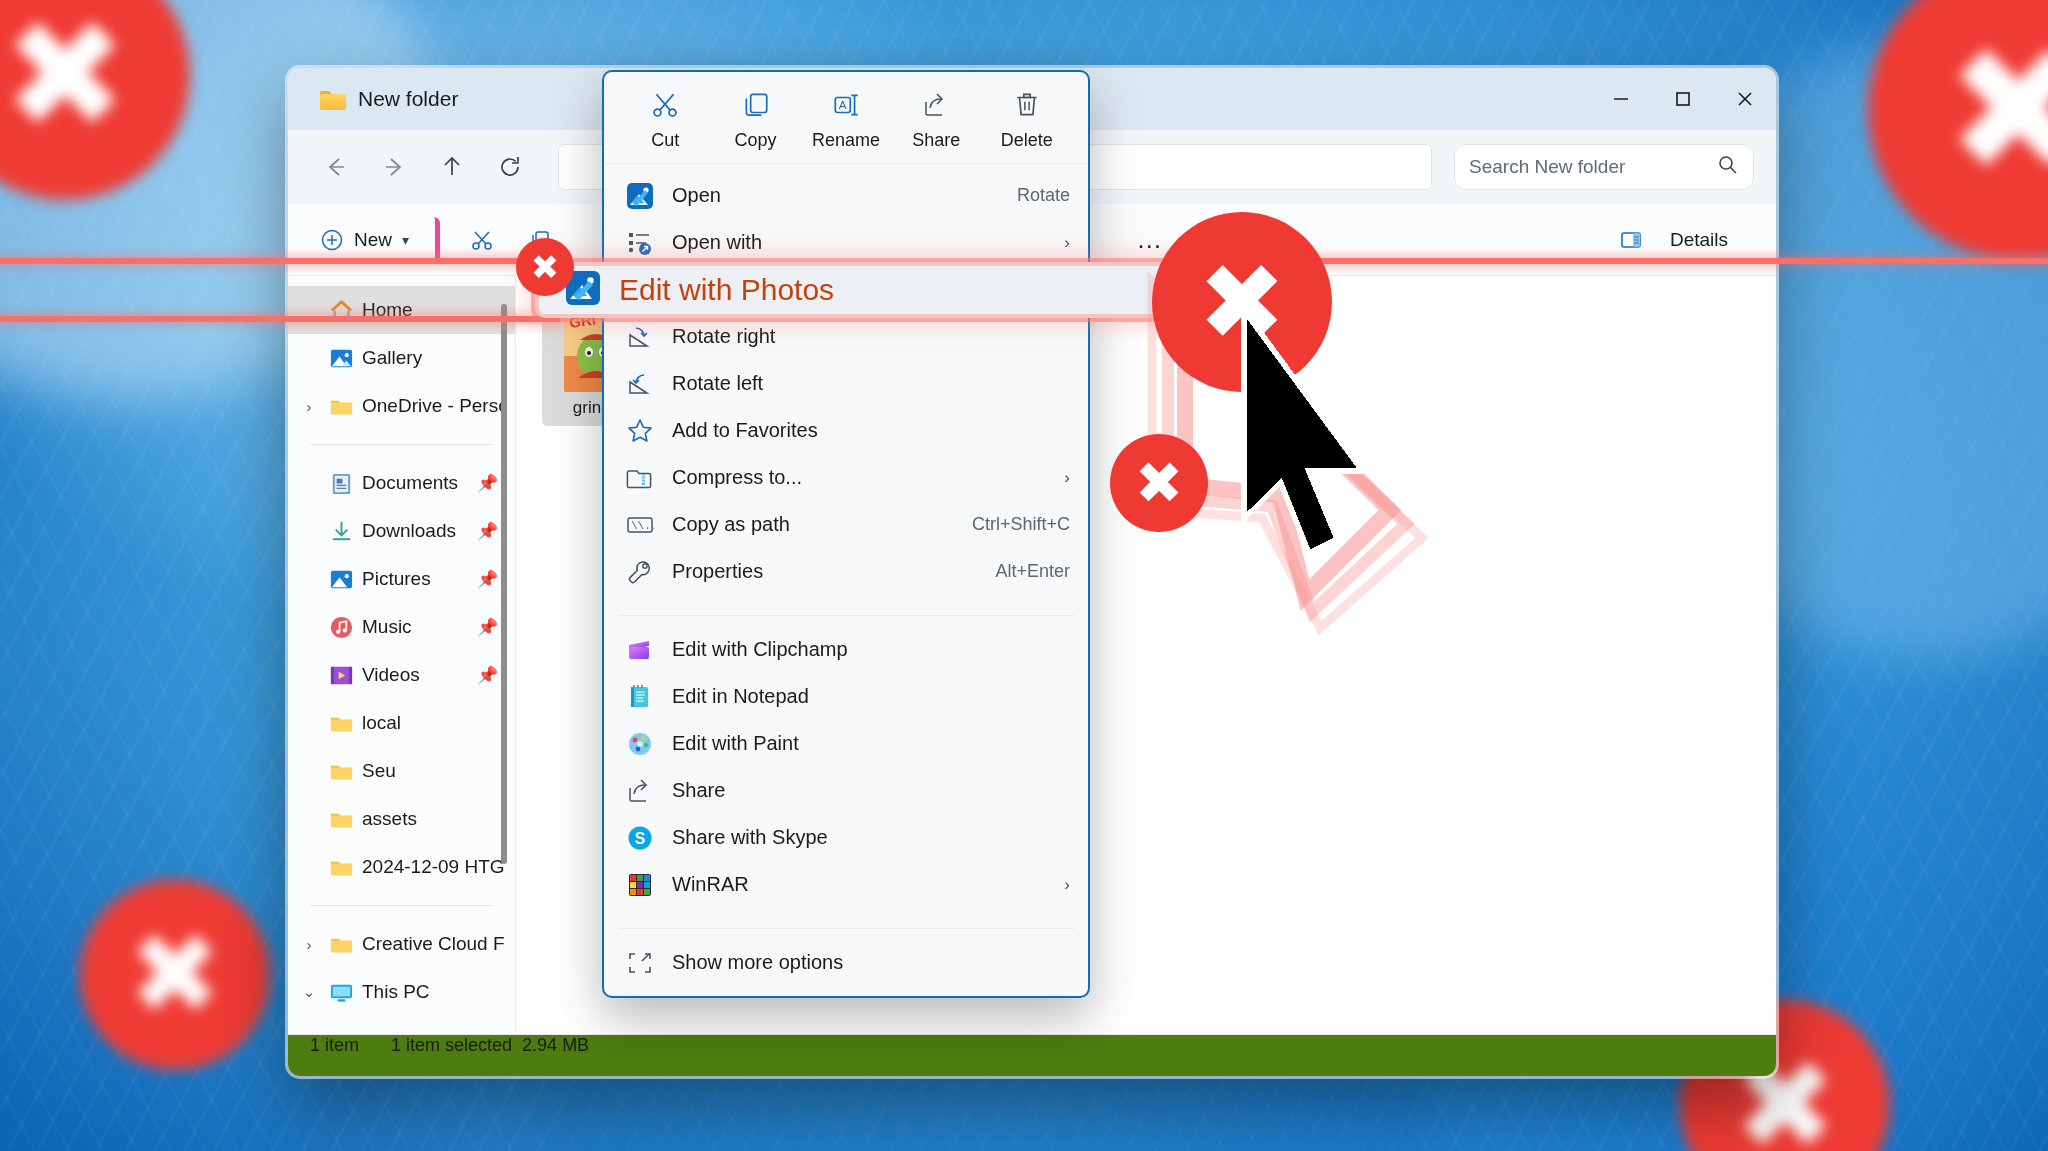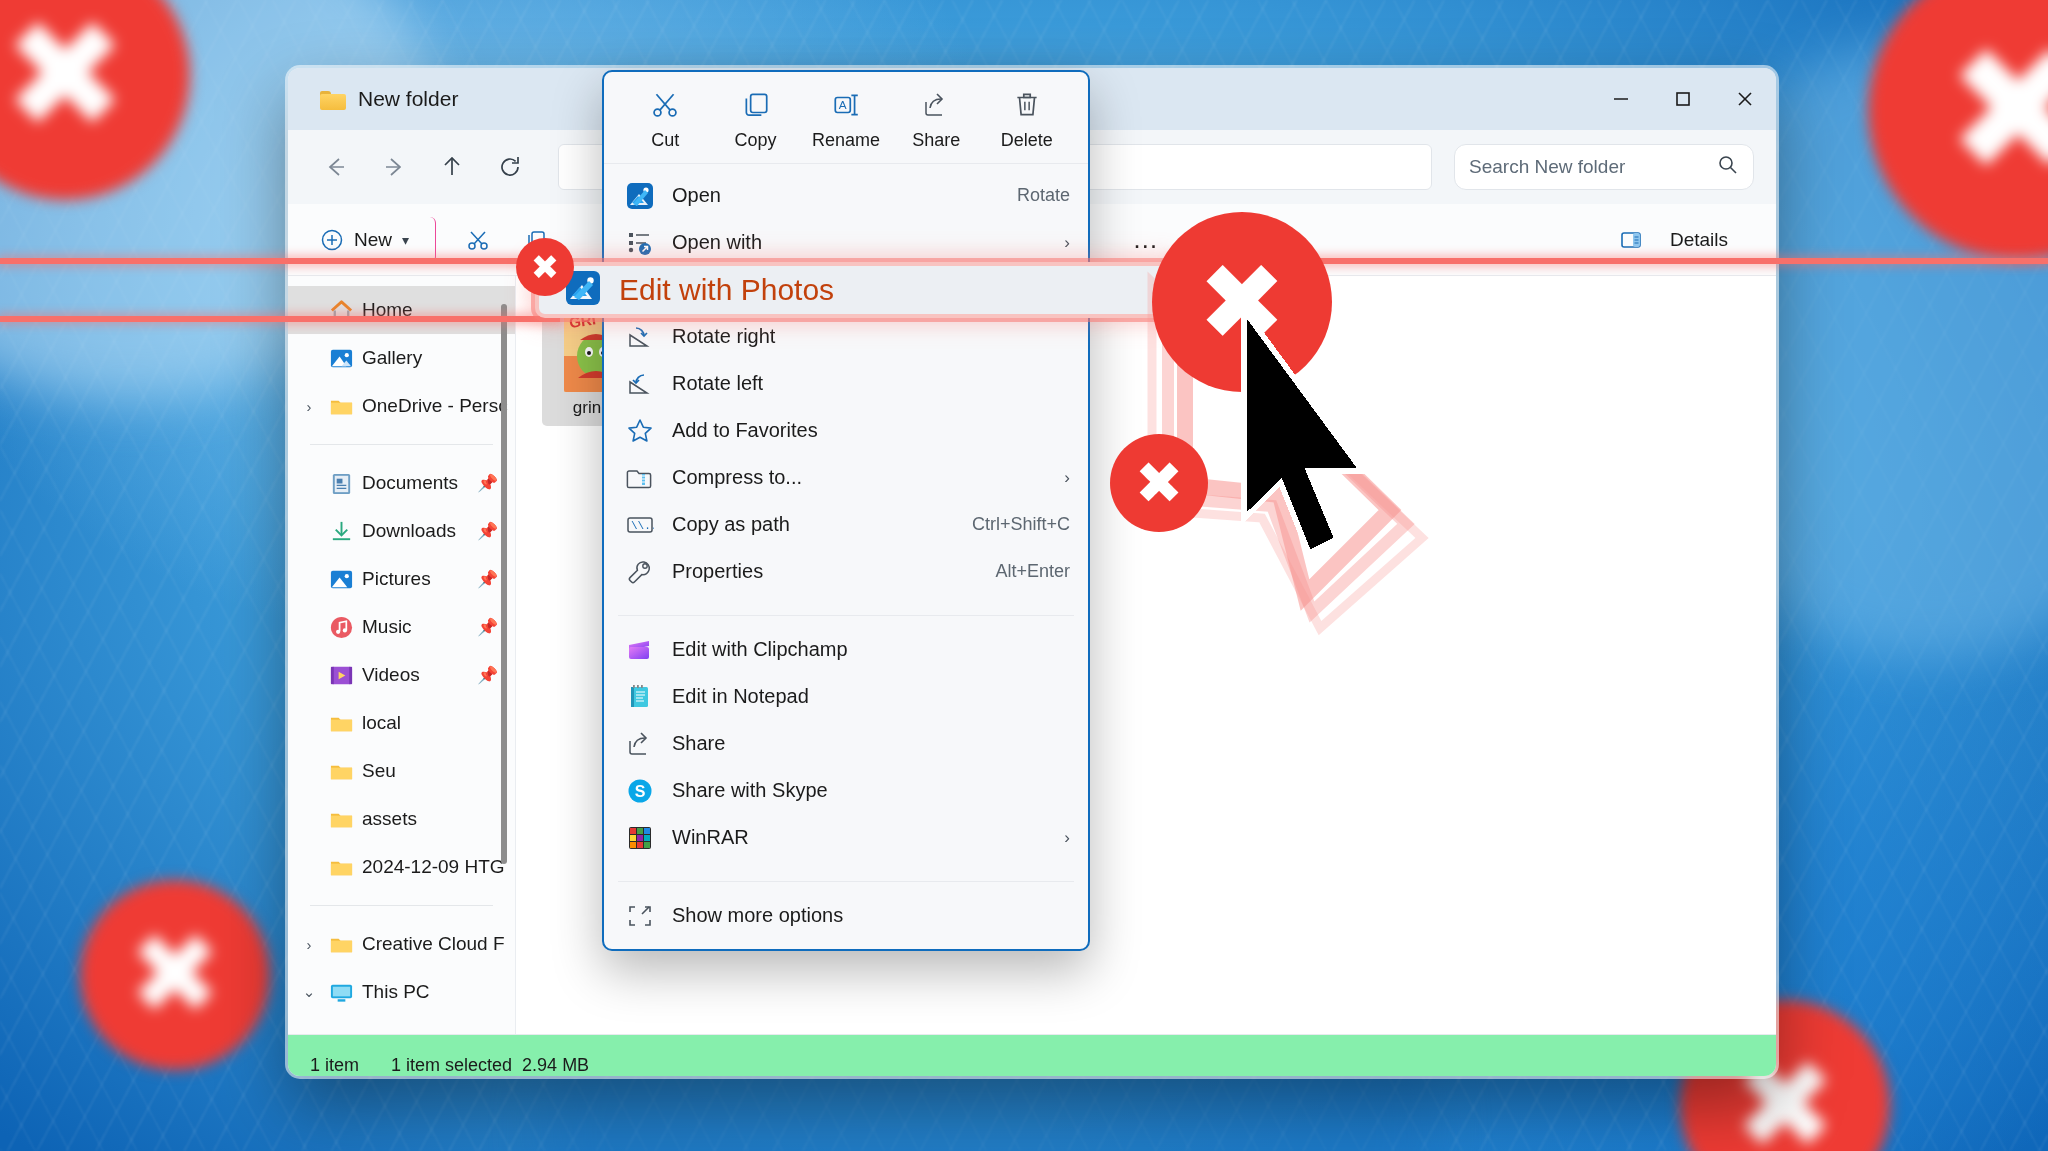--- a/index.html
+++ b/index.html
@@ -91,21 +91,21 @@
 
   .cmdbar{
     height:72px; background:#fbfcfd; border-bottom:1px solid #e7eaee;
     display:flex; align-items:center; padding:0 18px; gap:6px;
   }
   .cmd{
     display:flex; align-items:center; gap:10px; height:46px; padding:0 14px;
     font-size:19px; color:#1b1b1b; border-radius:6px;
   }
   .cmd .ic{ color:#1a6cb5; display:flex; }
-  .newbtn{ border-right:1px solid #ec4899; padding-right:26px; margin-right:10px; }
+  .newbtn{ border-right:5px solid #ec4899; padding-right:26px; margin-right:10px; }
   .sep{ width:1px; height:30px; background:#dfe3e8; margin:0 10px; }
 
   .body{ display:flex; height:calc(100% - 62px - 74px - 72px - 42px); }
   .sidebar{
     width:228px; background:#fbfcfd; border-right:1px solid #eaedf1;
     padding:10px 0 0 0; position:relative; overflow:hidden;
   }
   .snode{
     display:flex; align-items:center; height:48px; padding:0 8px 0 10px; gap:8px;
     font-size:19px; color:#1b1b1b; position:relative; white-space:nowrap;
@@ -126,22 +126,22 @@
     padding-top:8px;
   }
   .thumb{
     width:64px; height:86px; border-radius:2px; overflow:hidden;
     background:linear-gradient(#f6c95d,#f3a04a);
     position:relative;
   }
   .fname{ font-size:17px; color:#1b1b1b; margin-top:6px; }
 
   .statusbar{
-    height:42px; background:#86efac; border-top:1px solid #e7eaee;
-    display:flex; align-items:flex-end; padding-left:22px; gap:32px;
+    height:42px; background:#4d7c0f; border-top:1px solid #e7eaee;
+    display:flex; align-items:flex-start; padding-left:22px; gap:32px;
     font-size:18px; color:#1b1b1b;
   }
   .statusbar .grp{ display:flex; gap:10px; }
 
   
   #ctxmenu{
     position:absolute; left:602px; top:70px; width:488px;
     background:#f7f8fa;
     border:2px solid #0f6cbd;
     border-radius:10px;
@@ -737,20 +737,33 @@
             <rect x="7" y="2" width="1.8" height="3" fill="#888"></rect>
             <rect x="11" y="2" width="1.8" height="3" fill="#888"></rect>
             <rect x="15" y="2" width="1.8" height="3" fill="#888"></rect>
           </svg>
         </span>
         <span class="lbl">Edit in Notepad</span>
       </div>
       <div class="ctxitem">
         <span class="mi">
           <svg width="28" height="28" viewBox="0 0 28 28">
+            <circle cx="14" cy="14" r="11" fill="#7ec8f2"></circle>
+            <circle cx="9" cy="10" r="2.4" fill="#e84a3f"></circle>
+            <circle cx="17" cy="8.5" r="2.2" fill="#f5c242"></circle>
+            <circle cx="20" cy="15" r="2.2" fill="#3fbf6a"></circle>
+            <circle cx="12" cy="19" r="2.4" fill="#1a6cb5"></circle>
+            <circle cx="14" cy="14" r="2.8" fill="#fff" opacity=".7"></circle>
+          </svg>
+        </span>
+        <span class="lbl">Edit with Paint</span>
+      </div>
+      <div class="ctxitem">
+        <span class="mi">
+          <svg width="28" height="28" viewBox="0 0 28 28">
             <path d="M4 11v11a2 2 0 0 0 2 2h14" fill="none" stroke="#4a535d" stroke-width="1.5"></path>
             <path d="M8 17c1-7 6-9 11-9" fill="none" stroke="#4a535d" stroke-width="1.6"></path>
             <path d="M15 3l5 5-5 5" fill="none" stroke="#4a535d" stroke-width="1.6"></path>
           </svg>
         </span>
         <span class="lbl">Share</span>
       </div>
       <div class="ctxitem">
         <span class="mi">
           <svg width="28" height="28" viewBox="0 0 28 28">

